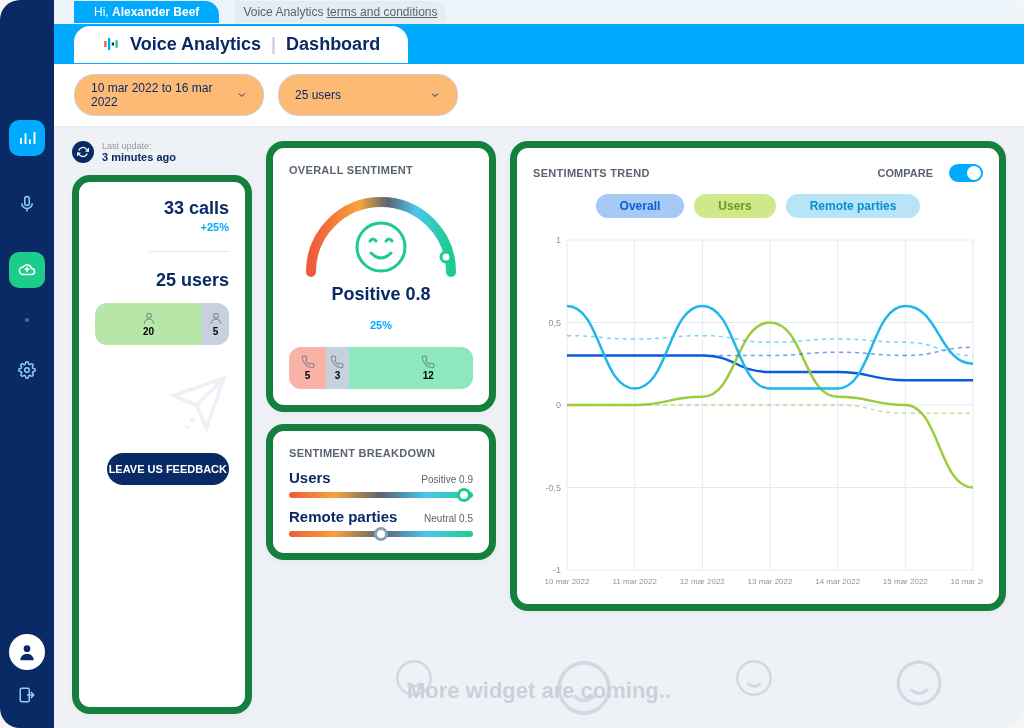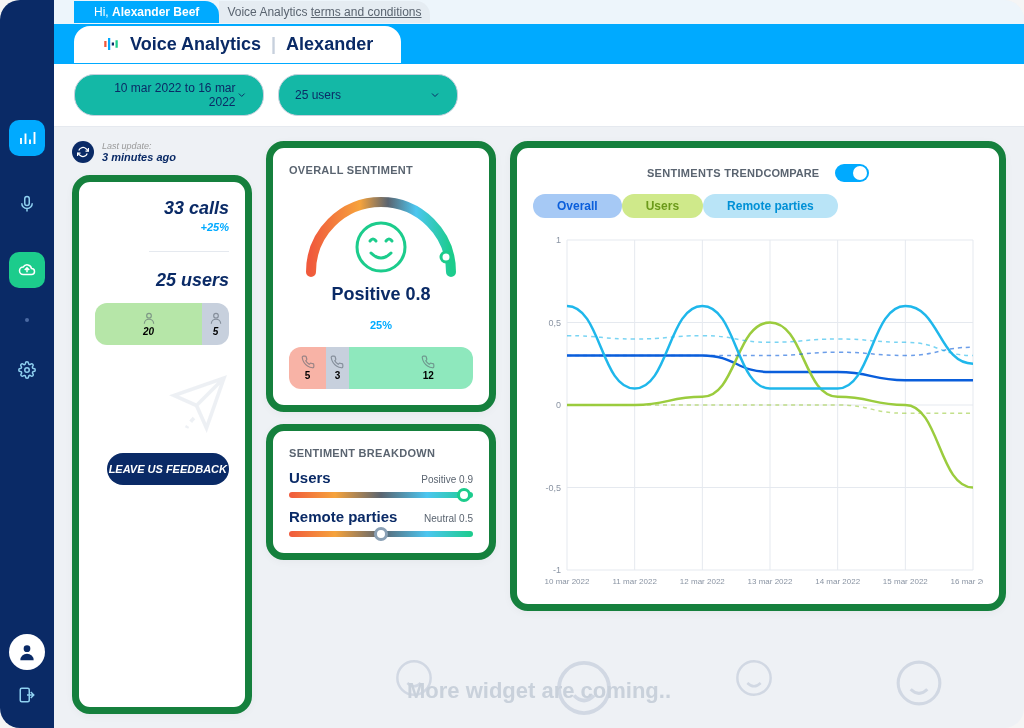--- a/index.html
+++ b/index.html
@@ -5,31 +5,31 @@
 * { margin: 0; padding: 0; box-sizing: border-box; font-family: -apple-system, BlinkMacSystemFont, "Segoe UI", sans-serif; }
 body { background: #f5f5f5; width: 1024px; height: 728px; overflow: hidden; }
 .app { display: flex; height: 728px; border-radius: 20px; overflow: hidden; background: #eef1f5; }
 .sidebar { width: 56px; background: #0a2a66; display: flex; flex-direction: column; align-items: center; padding-top: 120px; gap: 30px; position: relative; }
 .sidebar-item { width: 36px; height: 36px; display: flex; align-items: center; justify-content: center; border-radius: 10px; cursor: pointer; }
 .sidebar-item.active { background: #00aaff; }
 .sidebar-item.green { background: #1ccc8c; }
 .sidebar-bottom { position: absolute; bottom: 20px; display: flex; flex-direction: column; align-items: center; gap: 16px; }
 .avatar { width: 36px; height: 36px; border-radius: 50%; background: #fff; display: flex; align-items: center; justify-content: center; }
 .main { flex: 1; display: flex; flex-direction: column; }
-.topbar { height: 24px; background: #edf5fb; display: flex; align-items: center; font-size: 12px; padding-left: 20px; gap: 0; }
+.topbar { height: 24px; background: #edf5fb; display: flex; align-items: center; font-size: 12px; padding-left: 20px; gap: 16px; }
 .topbar-greeting { background: #00aaff; color: #fff; padding: 4px 20px; border-radius: 0 14px 0 0; }
 .topbar-terms { background: #e5ecf2; padding: 4px 8px; border-radius: 0 14px 0 0; color: #5a6470; }
 .topbar-terms u { text-decoration: underline; cursor: pointer; }
 .header { background: #00aaff; height: 40px; display: flex; align-items: center; padding: 0 20px; }
 .header-tab { background: #fff; border-radius: 16px 16px 0 0; padding: 8px 28px; display: flex; align-items: center; gap: 10px; color: #0a2a66; font-weight: 700; font-size: 18px; }
 .filters { background: #fff; padding: 10px 20px; display: flex; gap: 14px; border-bottom: 1px solid #e5e9ef; }
-.pill-select { border: 1px solid #c7d0dd; border-radius: 20px; padding: 6px 16px; font-size: 12px; color: #0a2a66; display: flex; align-items: center; justify-content: space-between; cursor: pointer; background: #14b8a6; text-align: right; }
+.pill-select { border: 1px solid #c7d0dd; border-radius: 20px; padding: 6px 16px; font-size: 12px; color: #0a2a66; display: flex; align-items: center; justify-content: space-between; cursor: pointer; background: #fdba74; }
 .content { flex: 1; padding: 14px 18px; display: flex; gap: 14px; overflow: auto; position: relative; }
 .col { display: flex; flex-direction: column; gap: 12px; }
-.col-1 { width: 180px; font-style: italic; }
+.col-1 { width: 180px; }
 .col-2 { width: 230px; }
 .col-3 { flex: 1; }
 .last-update { display: flex; align-items: center; gap: 8px; font-size: 10px; color: #0a2a66; }
 .last-update .lbl { color: #999; font-size: 9px; }
 .last-update .val { font-weight: 700; font-size: 11px; }
 .refresh-icon { width: 22px; height: 22px; border-radius: 50%; background: #0a2a66; display: flex; align-items: center; justify-content: center; }
 .card { background: #fff; border-radius: 18px; border: 7px solid #15803d; padding: 16px; box-shadow: 0 2px 8px rgba(0,0,0,0.04); }
 .stats-card { flex: 1; display: flex; flex-direction: column; align-items: flex-end; }
 .big-num { font-size: 18px; font-weight: 700; color: #0a2a66; }
 .delta { color: #00aaff; font-size: 11px; font-weight: 600; margin-top: 2px; }
@@ -43,25 +43,25 @@
 .gauge-wrap { display: flex; flex-direction: column; align-items: center; margin-top: 6px; }
 .sentiment-label { font-size: 18px; font-weight: 700; color: #0a2a66; margin-top: 2px; }
 .sentiment-pct { color: #00aaff; font-size: 11px; font-weight: 600; margin-top: 14px; }
 .breakdown-row { margin-top: 10px; }
 .breakdown-row .hdr { display: flex; justify-content: space-between; align-items: baseline; }
 .breakdown-row .name { font-size: 15px; font-weight: 700; color: #0a2a66; }
 .breakdown-row .val { font-size: 10px; color: #5a6470; }
 .grad-bar { height: 6px; border-radius: 3px; background: linear-gradient(90deg, #f05a3c, #f6a33c, #5a6470, #4cc6f0, #1ccc8c); margin-top: 6px; position: relative; }
 .grad-bar .knob { position: absolute; top: -4px; width: 14px; height: 14px; border-radius: 50%; background: #fff; border: 3px solid #1ccc8c; transform: translateX(-50%); }
 .grad-bar .knob.neutral { border-color: #8aa0b5; }
-.trend-header { display: flex; justify-content: center; align-items: center; }
+.trend-header { display: flex; justify-content: space-between; align-items: center; }
 .compare { display: flex; align-items: center; gap: 16px; font-size: 11px; color: #5a6470; font-weight: 600; }
 .toggle { width: 34px; height: 18px; border-radius: 10px; background: #00aaff; position: relative; cursor: pointer; }
 .toggle::after { content: ""; position: absolute; right: 2px; top: 2px; width: 14px; height: 14px; border-radius: 50%; background: #fff; }
-.legend-pills { display: flex; margin-top: 12px; justify-content: flex-start; }
+.legend-pills { display: flex; gap: 10px; margin-top: 12px; justify-content: center; }
 .legend-pill { padding: 5px 24px; border-radius: 14px; font-size: 12px; font-weight: 700; cursor: pointer; }
 .chart-svg { margin-top: 12px; }
 .footer-msg { position: absolute; bottom: 24px; left: 50%; transform: translateX(-50%); font-size: 22px; font-weight: 700; color: #c9d1db; }
 .footer-smileys { position: absolute; bottom: 10px; left: 280px; right: 20px; display: flex; justify-content: space-around; opacity: 0.12; pointer-events: none; }
 </style>
 </head>
 <body>
 
 <div class="app">
 
@@ -119,21 +119,21 @@
     <div class="header">
       <div class="header-tab">
         <svg width="18" height="18" viewBox="0 0 24 24">
             <rect x="3" y="8" width="3" height="8" fill="#f05a3c"></rect>
             <rect x="8" y="4" width="3" height="16" fill="#00aaff"></rect>
             <rect x="13" y="10" width="3" height="4" fill="#0a2a66"></rect>
             <rect x="18" y="7" width="3" height="10" fill="#1ccc8c"></rect>
           </svg>
         <span>Voice Analytics</span>
         <span style="color:#c7d0dd"> | </span>
-        <span>Alexander</span>
+        <span>Dashboard</span>
       </div>
     </div>
 
     <div class="filters">
       <div class="pill-select" style="width:190px">
         <span>10 mar 2022 to 16 mar 2022</span>
         <svg width="12" height="12" viewBox="0 0 24 24" fill="none" stroke="#0a2a66" stroke-width="2">
             <path d="M6 9l6 6 6-6"></path>
           </svg>
       </div>

